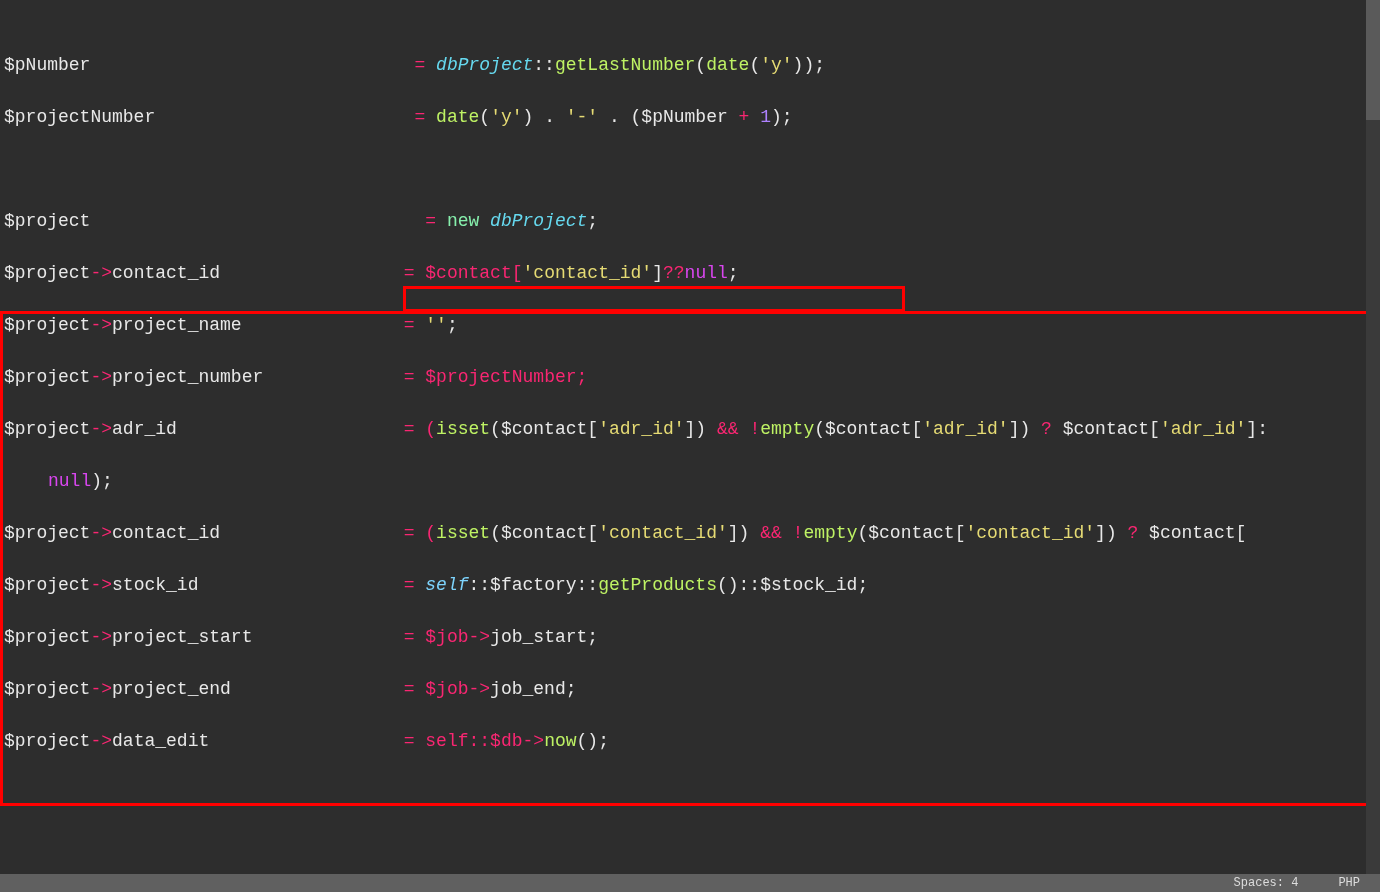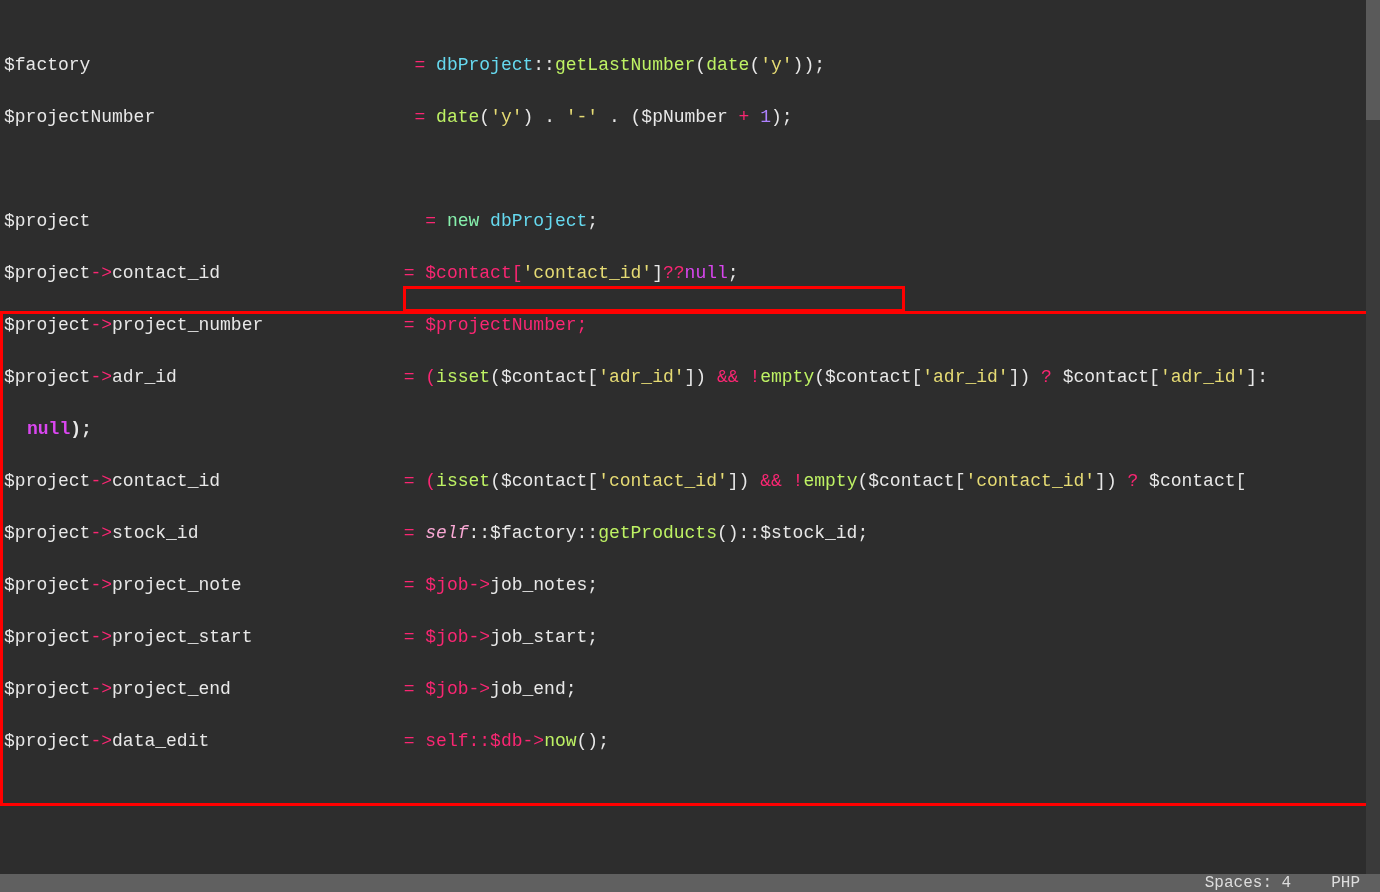--- a/index.html
+++ b/index.html
@@ -13,30 +13,30 @@
     height: 892px;
     overflow: hidden;
     position: relative;
   }
   .editor {
     padding: 0 4px;
     position: relative;
     white-space: pre;
   }
   .line { display: block; white-space: pre; }
-  .indent { padding-left: 23px; font-weight: bold; }
+  .indent { padding-left: 44px; }
   .var { color: #e8e8e8; }
   .op { color: #f92672; }
   .kw { color: #86efac; }
-  .type { color: #66d9ef; }
+  .type { color: #66d9ef; font-style: italic; }
   .func { color: #bef264; }
   .str { color: #e6db74; }
   .num { color: #ae81ff; }
   .null { color: #d946ef; }
-  .self { color: #f9a8d4; font-style: italic; margin-top: 8px; }
+  .self { color: #7dd3fc; font-style: italic; margin-top: 8px; }
   .plain { color: #e8e8e8; }
   .highlight-box {
     position: absolute;
     border: 3px solid #f00;
     pointer-events: none;
   }
   .hb1 { left: 403px; top: 286px; width: 502px; height: 26px; }
   .hb2 { left: 0px; top: 311px; width: 1375px; height: 495px; }
   .scrollbar {
     position: absolute;
@@ -49,45 +49,45 @@
     right: 0; top: 0;
     width: 14px; height: 120px;
     background: #5a5a5a;
   }
   .statusbar {
     position: absolute;
     left: 0; bottom: 0;
     width: 1380px; height: 18px;
     background: #606060;
     color: #ddd;
-    font-size: 16px;
+    font-size: 12px;
     display: flex;
     justify-content: flex-end;
     align-items: center;
     padding-right: 20px;
     gap: 40px;
   }
   .statusbar span { cursor: pointer; }
 </style>
 </head>
 <body>
 
 <div class="editor">
 
-<span class="line"><span class="var">$factory</span><span class="plain">                              </span><span class="op">= </span><span class="type">dbProject</span><span class="plain">::</span><span class="func">getLastNumber</span><span class="plain">(</span><span class="func">date</span><span class="plain">(</span><span class="str">'y'</span><span class="plain">));</span></span>
+<span class="line"><span class="var">$pNumber</span><span class="plain">                              </span><span class="op">= </span><span class="type">dbProject</span><span class="plain">::</span><span class="func">getLastNumber</span><span class="plain">(</span><span class="func">date</span><span class="plain">(</span><span class="str">'y'</span><span class="plain">));</span></span>
 <span class="line"><span class="var">$projectNumber</span><span class="plain">                        </span><span class="op">= </span><span class="func">date</span><span class="plain">(</span><span class="str">'y'</span><span class="plain">) . </span><span class="str">'-'</span><span class="plain"> . ($pNumber </span><span class="op">+</span><span class="plain"> </span><span class="num">1</span><span class="plain">);</span></span>
 <span class="line">&nbsp;</span>
 <span class="line"><span class="var">$project</span><span class="plain">                               </span><span class="op">= </span><span class="kw">new</span><span class="plain"> </span><span class="type">dbProject</span><span class="plain">;</span></span>
 <span class="line"><span class="var">$project</span><span class="op">-&gt;</span><span class="plain">contact_id</span><span class="plain">                 </span><span class="op">= $contact[</span><span class="str">'contact_id'</span><span class="plain">]</span><span class="op">??</span><span class="null">null</span><span class="plain">;</span></span>
+<span class="line"><span class="var">$project</span><span class="op">-&gt;</span><span class="plain">project_name</span><span class="plain">               </span><span class="op">= </span><span class="str">''</span><span class="plain">;</span></span>
 <span class="line"><span class="var">$project</span><span class="op">-&gt;</span><span class="plain">project_number</span><span class="plain">             </span><span class="op">= $projectNumber;</span></span>
 <span class="line"><span class="var">$project</span><span class="op">-&gt;</span><span class="plain">adr_id</span><span class="plain">                     </span><span class="op">= (</span><span class="func">isset</span><span class="plain">($contact[</span><span class="str">'adr_id'</span><span class="plain">]) </span><span class="op">&amp;&amp;</span><span class="plain"> </span><span class="op">!</span><span class="func">empty</span><span class="plain">($contact[</span><span class="str">'adr_id'</span><span class="plain">]) </span><span class="op">?</span><span class="plain"> $contact[</span><span class="str">'adr_id'</span><span class="plain">]:</span></span>
 <span class="line indent"><span class="null">null</span><span class="plain">);</span></span>
 <span class="line"><span class="var">$project</span><span class="op">-&gt;</span><span class="plain">contact_id</span><span class="plain">                 </span><span class="op">= (</span><span class="func">isset</span><span class="plain">($contact[</span><span class="str">'contact_id'</span><span class="plain">]) </span><span class="op">&amp;&amp;</span><span class="plain"> </span><span class="op">!</span><span class="func">empty</span><span class="plain">($contact[</span><span class="str">'contact_id'</span><span class="plain">]) </span><span class="op">?</span><span class="plain"> $contact[</span></span>
 <span class="line"><span class="var">$project</span><span class="op">-&gt;</span><span class="plain">stock_id</span><span class="plain">                   </span><span class="op">= </span><span class="self">self</span><span class="plain">::$factory::</span><span class="func">getProducts</span><span class="plain">()::$stock_id;</span></span>
-<span class="line"><span class="var">$project</span><span class="op">-&gt;</span><span class="plain">project_note</span><span class="plain">               </span><span class="op">= $job</span><span class="op">-&gt;</span><span class="plain">job_notes;</span></span>
 <span class="line"><span class="var">$project</span><span class="op">-&gt;</span><span class="plain">project_start</span><span class="plain">              </span><span class="op">= $job</span><span class="op">-&gt;</span><span class="plain">job_start;</span></span>
 <span class="line"><span class="var">$project</span><span class="op">-&gt;</span><span class="plain">project_end</span><span class="plain">                </span><span class="op">= $job</span><span class="op">-&gt;</span><span class="plain">job_end;</span></span>
 <span class="line"><span class="var">$project</span><span class="op">-&gt;</span><span class="plain">data_edit</span><span class="plain">                  </span><span class="op">= self::$db</span><span class="op">-&gt;</span><span class="func">now</span><span class="plain">();</span></span>
 
 
 
 
 
 
 

